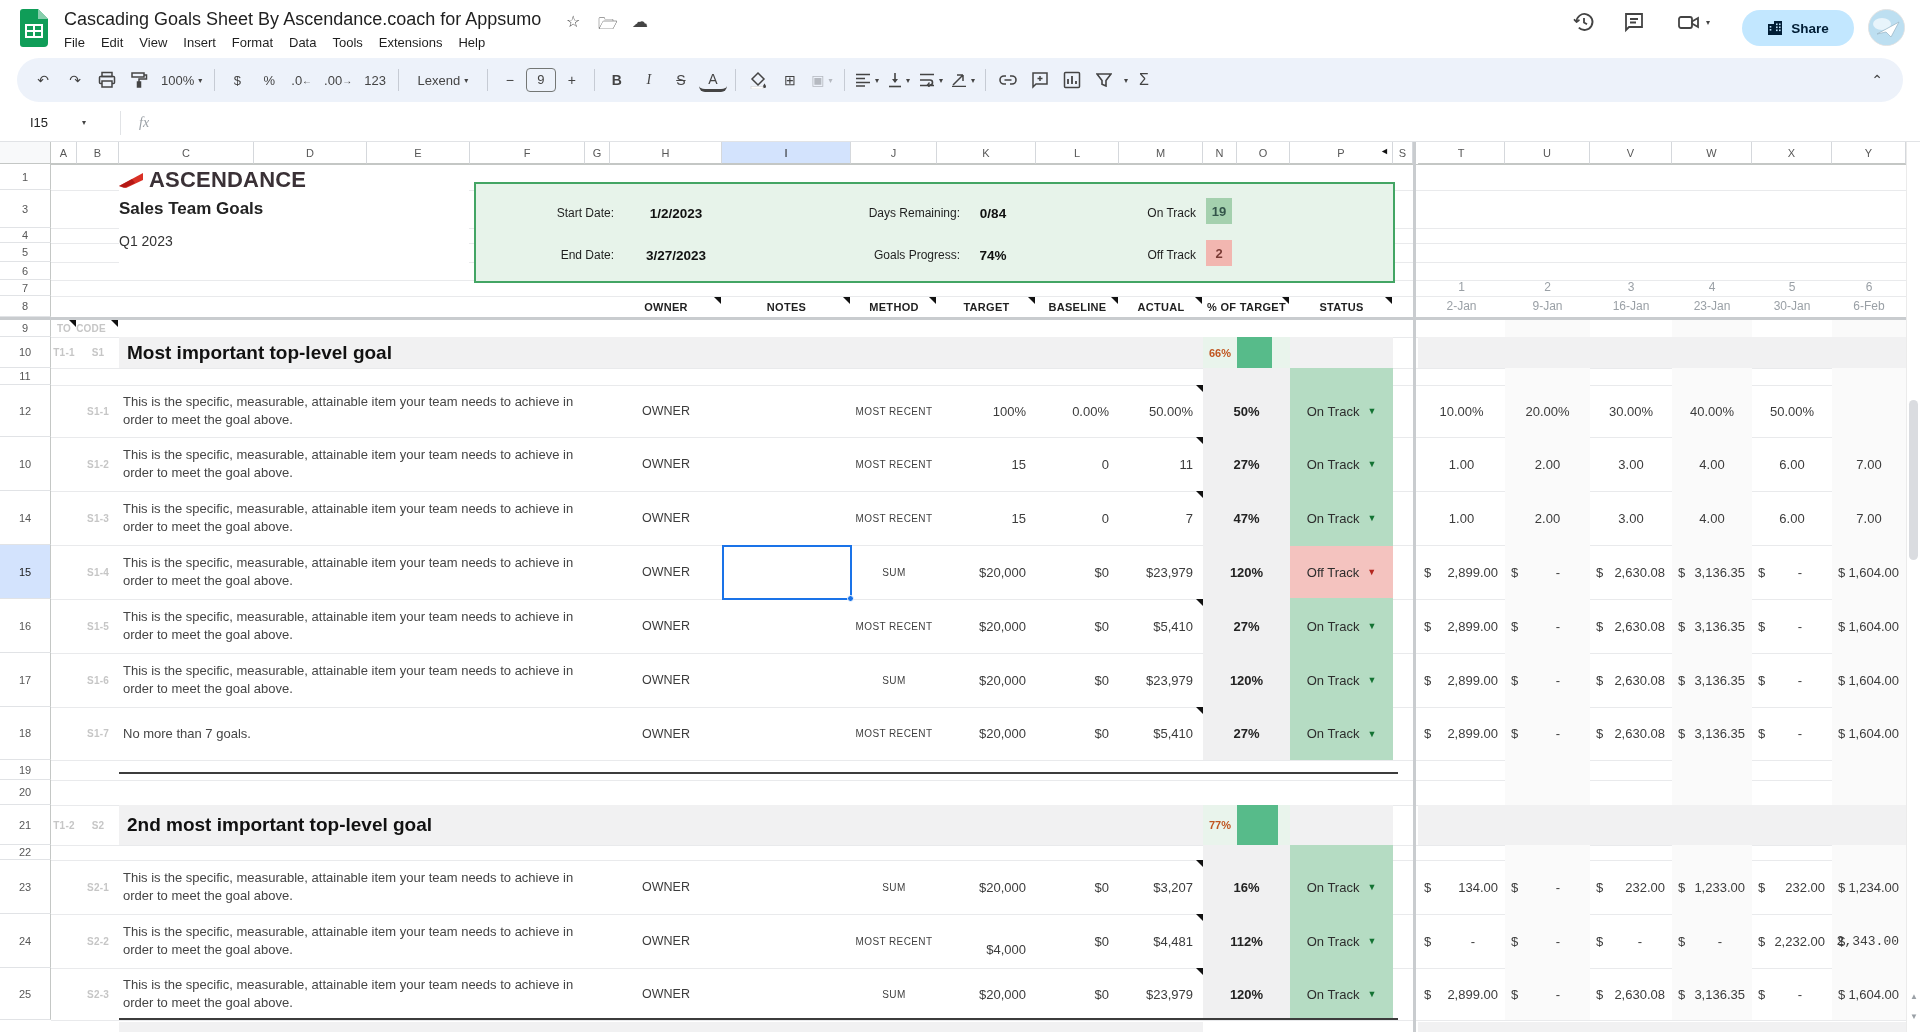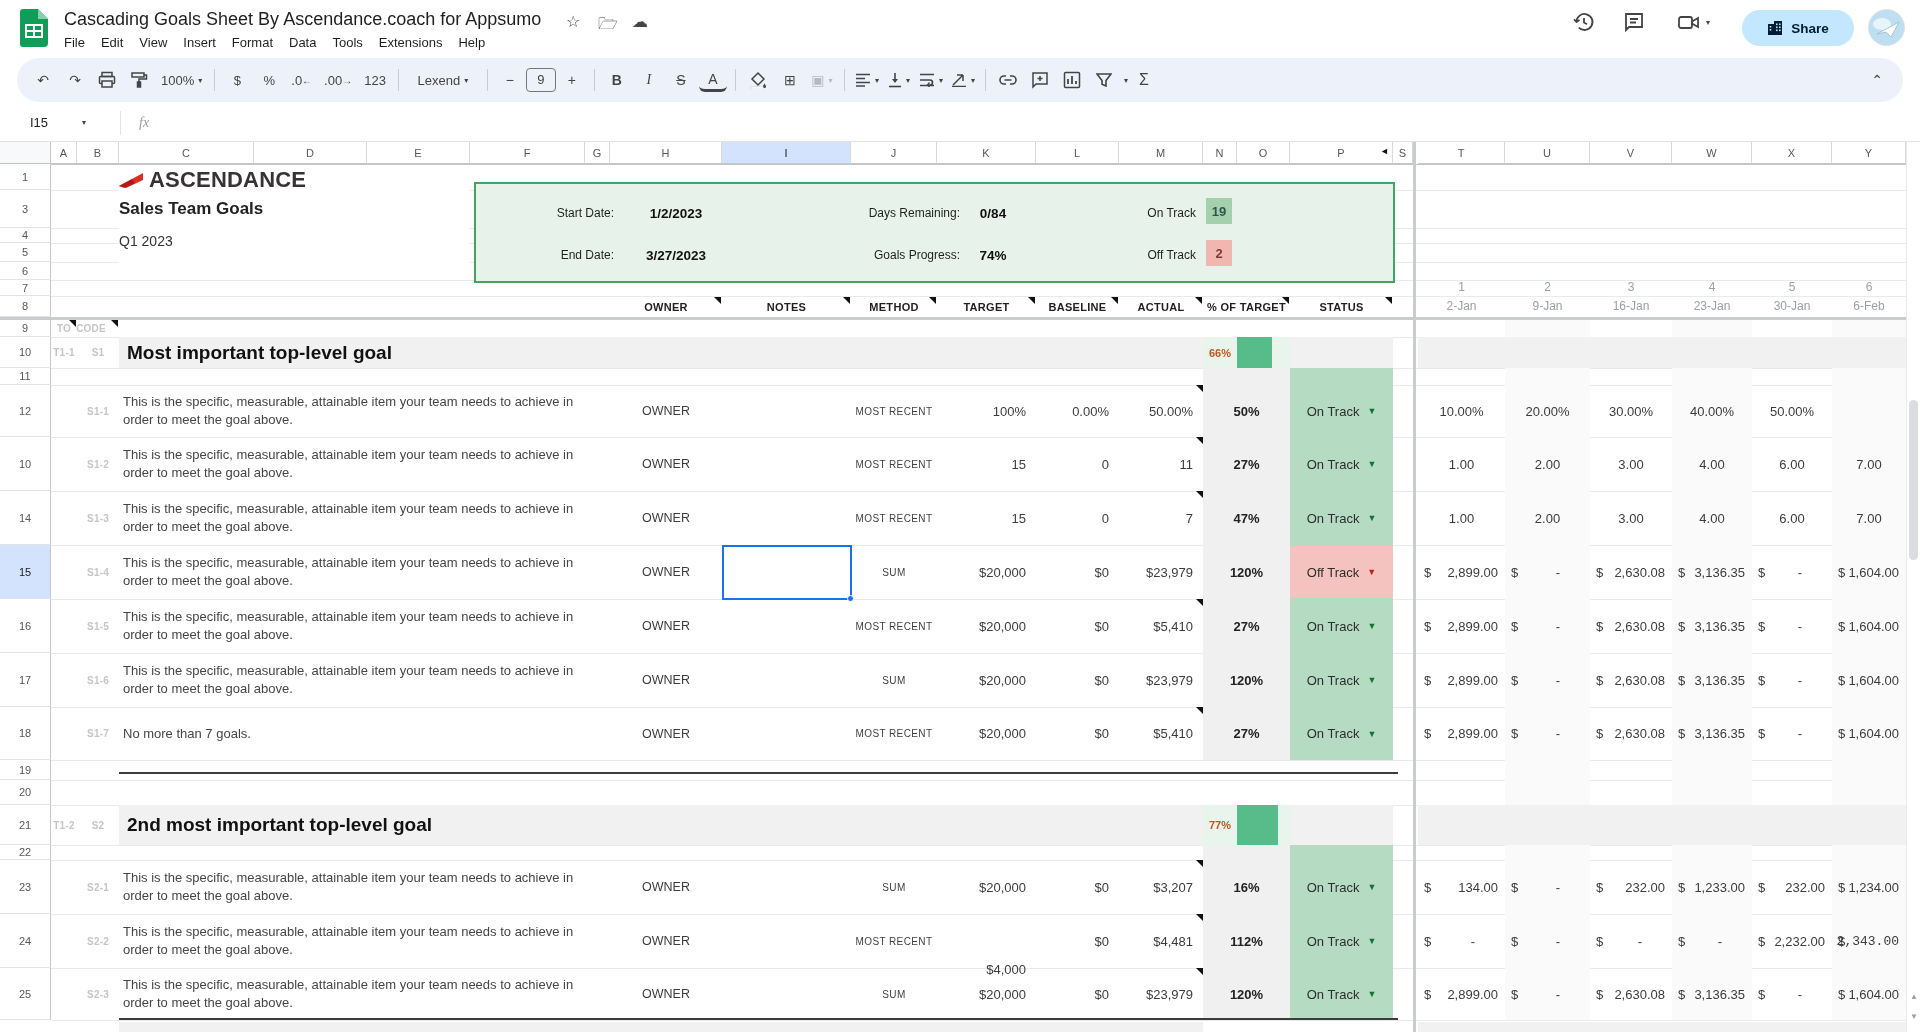--- a/index.html
+++ b/index.html
@@ -665,21 +665,21 @@
       <div class="cell right" style="left: 1672px; top: 718px; width: 73px; height: 54px; overflow: hidden;">1,233.00</div>
       <div class="money-d" style="left: 1758px; top: 718px; height: 54px; display: flex; align-items: center;">$</div>
       <div class="cell right" style="left: 1752px; top: 718px; width: 73px; height: 54px; overflow: hidden;">232.00</div>
       <div class="money-d" style="left: 1838px; top: 718px; height: 54px; display: flex; align-items: center;">$</div>
       <div class="cell right" style="left: 1832px; top: 718px; width: 67px; height: 54px; overflow: hidden;">1,234.00</div>
       <div class="cell center codetxt" style="left: 77px; top: 772px; width: 42px; height: 54px;">S2-2</div>
       <div class="cell" style="left: 123px; top: 772px; width: 452px; height: 54px; line-height: 18px; color: rgb(69, 69, 69);">This is the specific, measurable, attainable item your team needs to achieve in order to meet the goal above.</div>
       <div class="cell center" style="left: 610px; top: 772px; width: 112px; height: 54px; font-size: 12.5px;">OWNER</div>
       <div class="cell center" style="left: 722px; top: 772px; width: 129px; height: 54px;"></div>
       <div class="cell center method" style="left: 851px; top: 772px; width: 86px; height: 54px;">MOST RECENT</div>
-      <div class="cell right" style="left: 937px; top: 800px; width: 89px; height: 54px;">$4,000</div>
+      <div class="cell right" style="left: 937px; top: 780px; width: 89px; height: 54px;">$4,000</div>
       <div class="cell right" style="left: 1036px; top: 772px; width: 73px; height: 54px;">$0</div>
       <div class="cell right" style="left: 1119px; top: 772px; width: 74px; height: 54px;">$4,481</div>
       <div class="note" style="left: 1196px; top: 772px;"></div>
       <div class="pctval" style="top: 772px; height: 54px;">112%</div>
       <div class="statuslbl" style="top: 772px; height: 54px;">
         <span>On Track</span>
         <span class="st-ar">▼</span>
       </div>
       <div class="money-d" style="left: 1424px; top: 772px; height: 54px; display: flex; align-items: center;">$</div>
       <div class="cell right" style="left: 1418px; top: 772px; width: 57px; height: 54px; overflow: hidden;">-</div>

